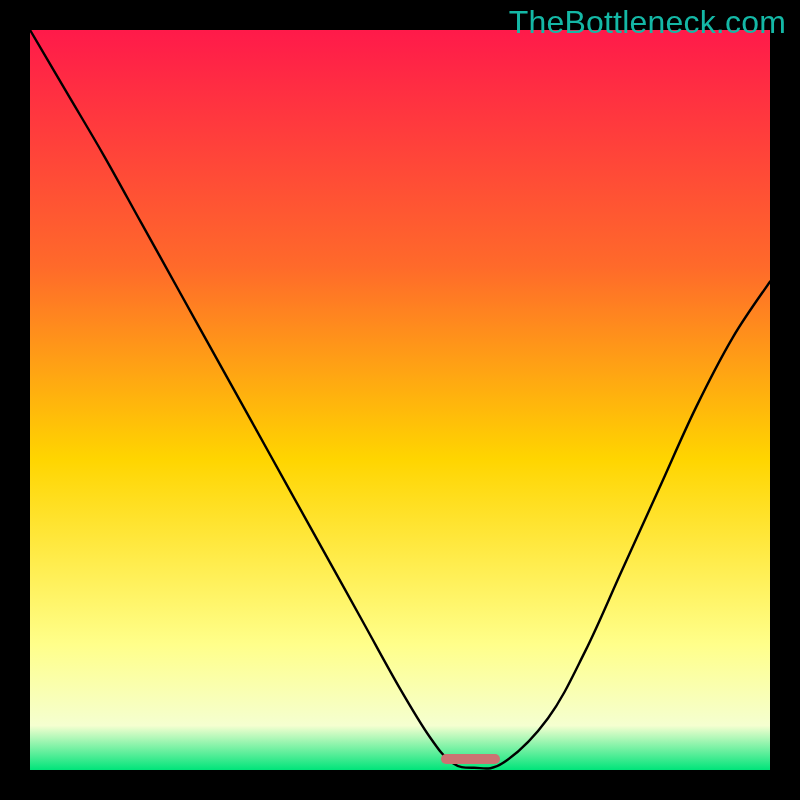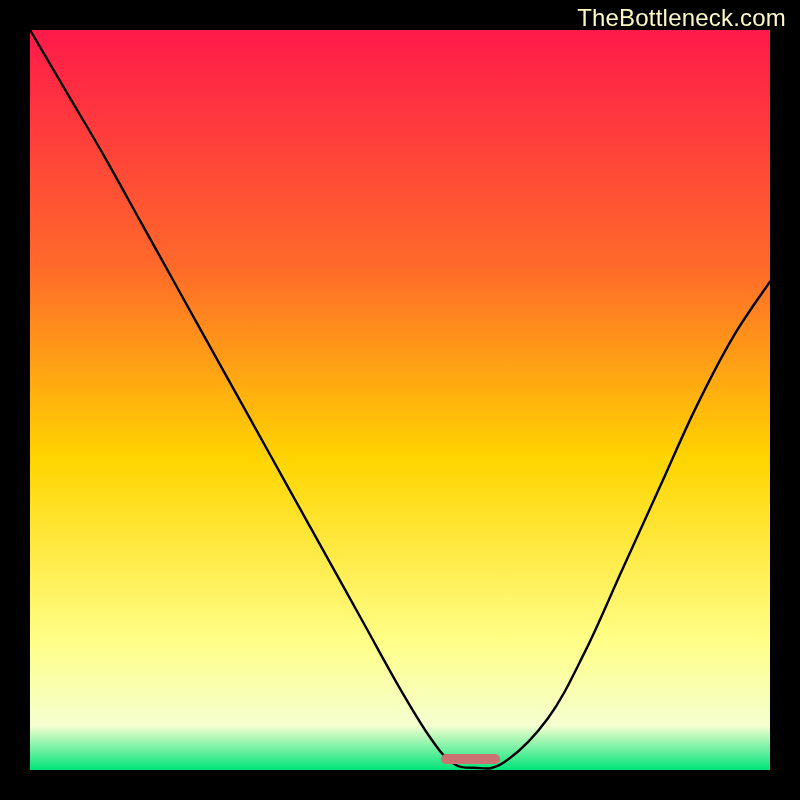--- a/index.html
+++ b/index.html
@@ -14,23 +14,23 @@
   .frame {
     position: relative;
     width: 800px;
     height: 800px;
     background: #000;
   }
   .watermark {
     position: absolute;
     top: 4px;
     right: 14px;
-    font-size: 24px;
+    font-size: 32px;
     font-weight: 500;
-    color: #fef9c3;
+    color: #14b8a6;
     letter-spacing: 0.2px;
     z-index: 10;
   }
   .plot-area {
     position: absolute;
     left: 30px;
     top: 30px;
     width: 740px;
     height: 740px;
   }

